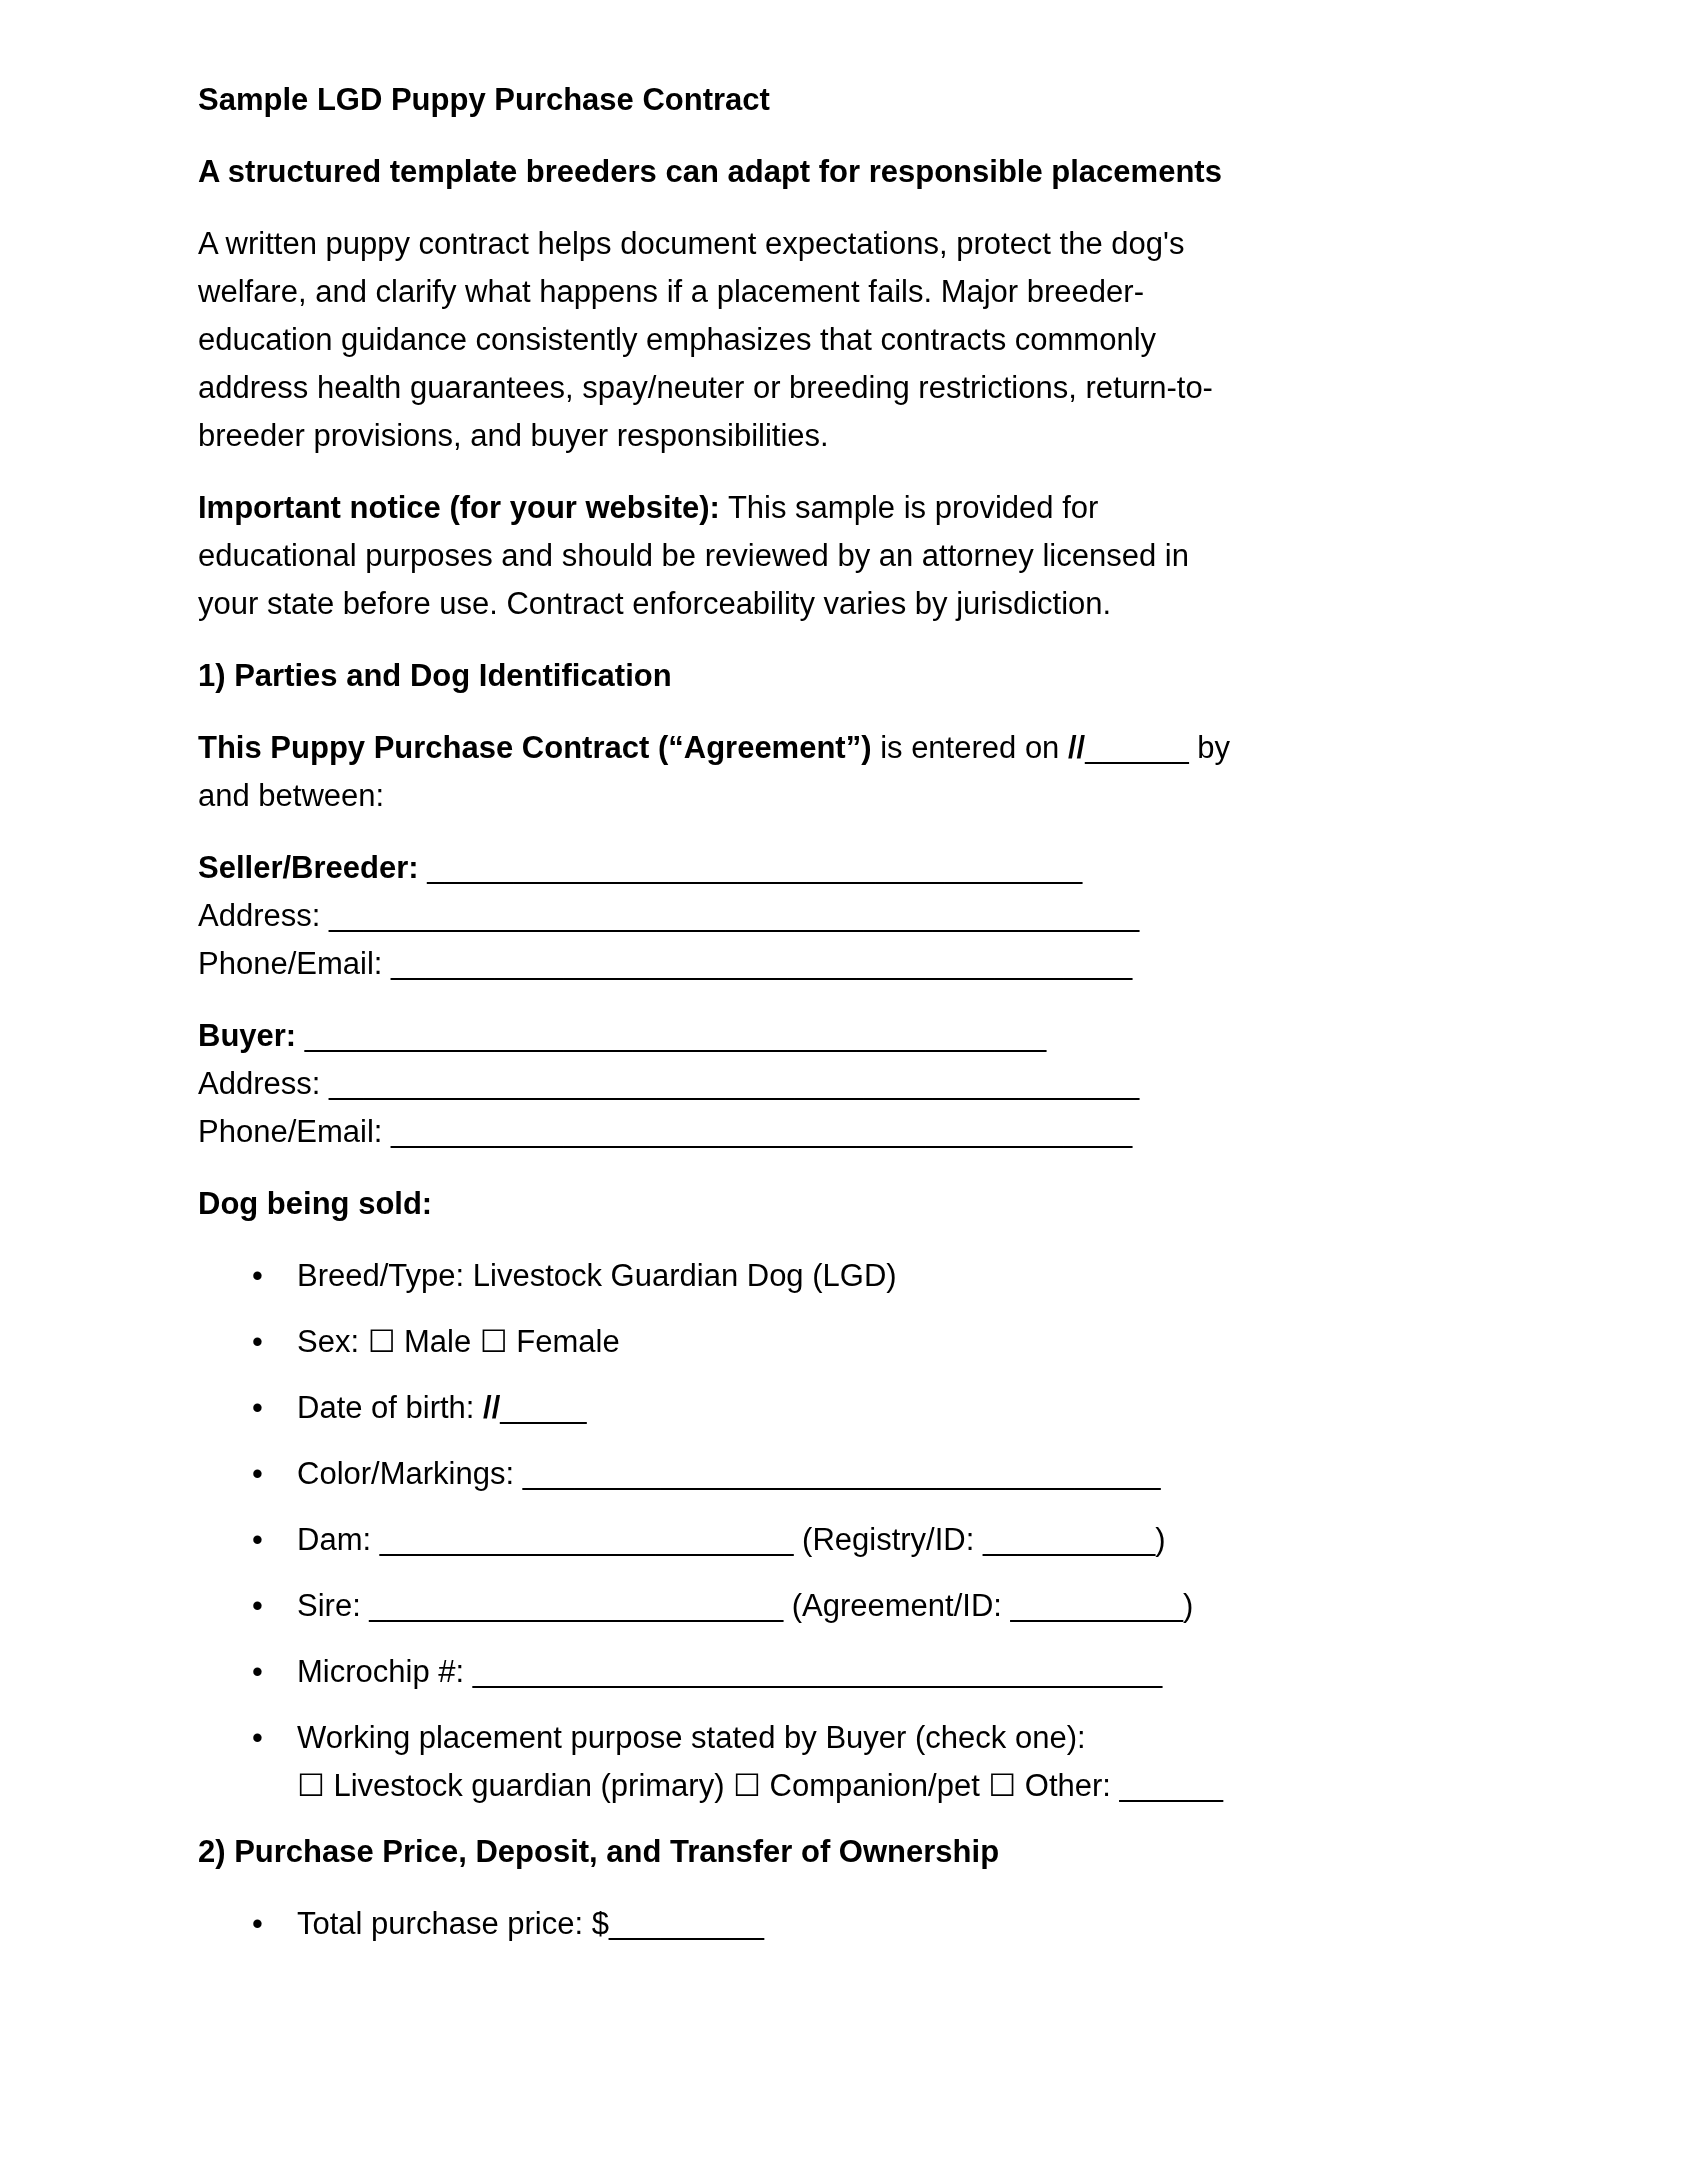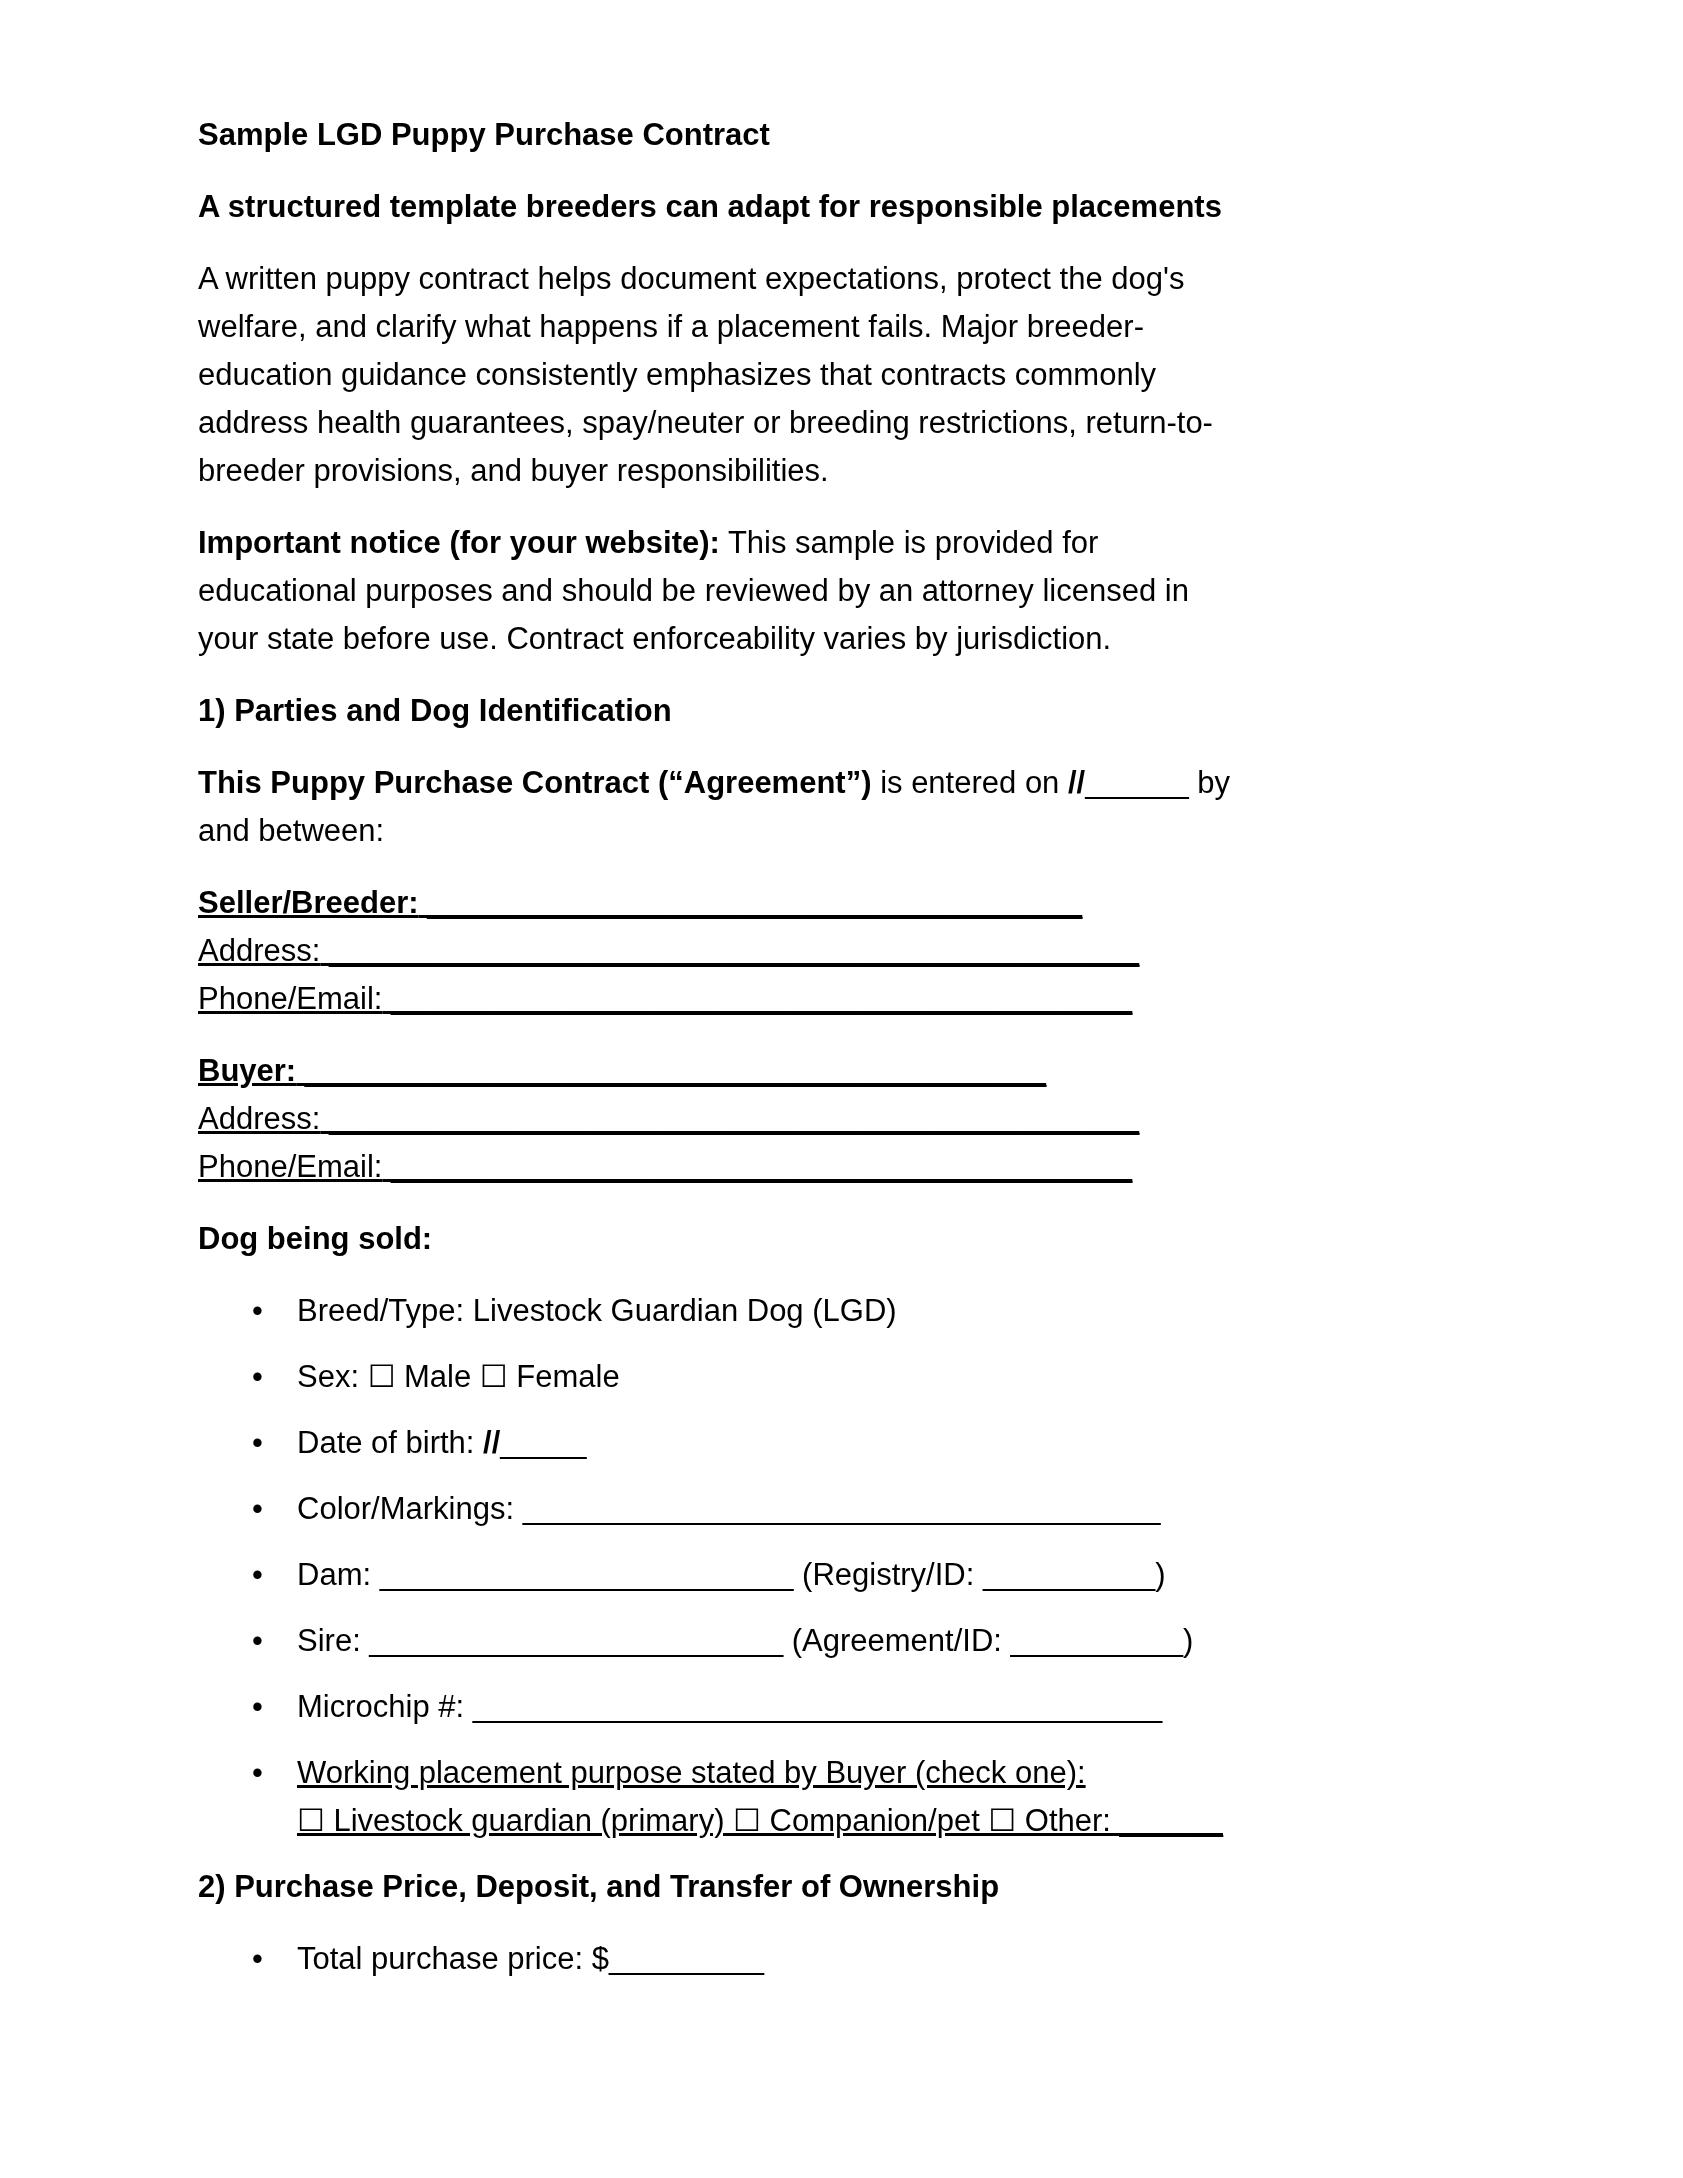--- a/index.html
+++ b/index.html
@@ -6,27 +6,27 @@
   body {
     width: 1683px; height: 2178px;
     background: #ffffff; color: #000000;
     font-family: "Liberation Sans", "DejaVu Sans", sans-serif;
     font-size: 31px; line-height: 48px;
     -webkit-font-smoothing: antialiased;
   }
   .page {
     box-sizing: border-box;
     width: 1446px; height: 2178px;
-    padding: 111px 198px 0 198px;
+    padding: 76px 198px 0 198px;
     overflow: hidden;
   }
   .para { margin: 0 0 24px 0; }
   .h { font-weight: 700; font-size: 31px; line-height: 48px; margin: 0 0 24px 0; }
   .b { font-weight: 700; text-align: right; }
-  .line { display: block; text-decoration: underline; }
+  .line { display: block; }
   ul.doc-list { list-style: none; margin: 0 0 0 0; padding: 0; }
   ul.doc-list li {
     position: relative;
     padding-left: 99px;
     margin: 0 0 18px 0;
   }
   ul.doc-list li::before {
     content: "\2022";
     position: absolute;
     left: 54px; top: 0;

